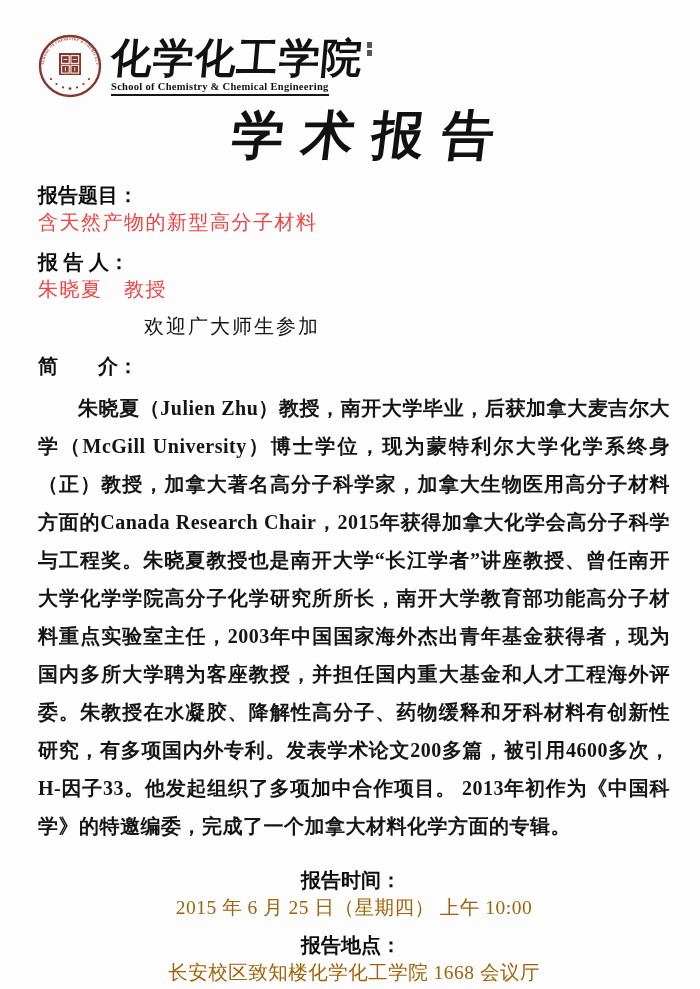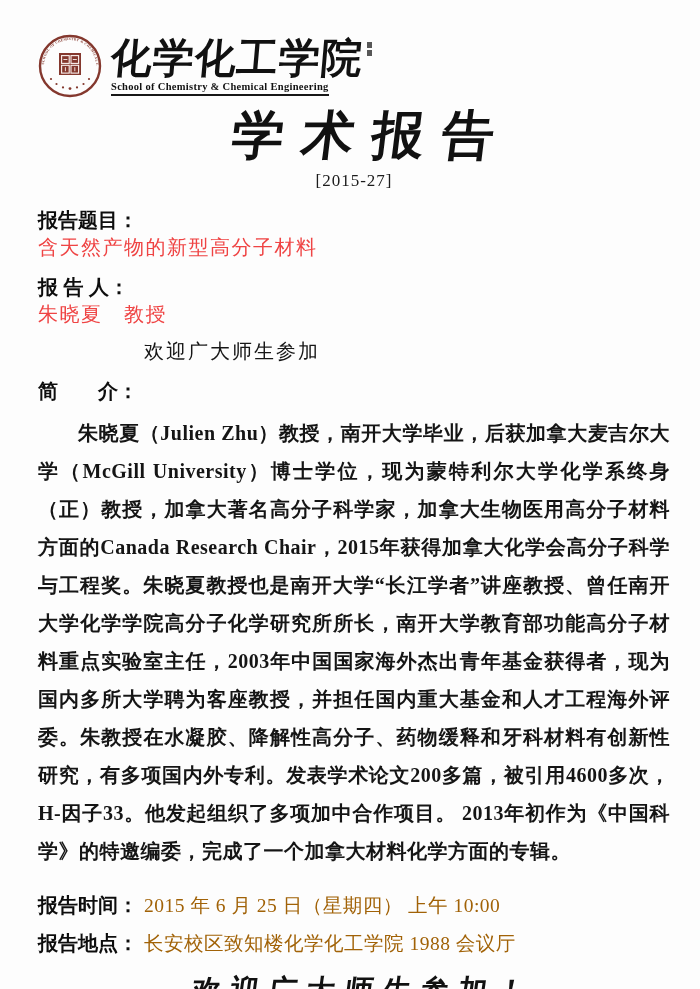--- a/index.html
+++ b/index.html
@@ -47,21 +47,21 @@
   .affil-row { margin: 10px 0 0 106px; font-size: 20px; letter-spacing: 2px; color: #161616; }
 
   
   .intro-para {
     margin-top: 9px; font-size: 20px; line-height: 38px; text-align: justify;
     text-indent: 2em; color: #151515; letter-spacing: .5px; font-weight: bold;
   }
 
   
   .schedule { margin-top: 22px; }
-  .sched-row { display: flex; align-items: flex-start; margin-top: 11px; }
+  .sched-row { display: flex; align-items: center; margin-top: 11px; flex-direction: column; }
   .sched-value { font-size: 19.5px; letter-spacing: .5px; color: #a16207; }
 
   
   .welcome {
     text-align: center; margin-top: 14px; font-size: 29px; font-weight: 900;
     letter-spacing: 9px; text-indent: 9px;
   }
   .welcome span { display: inline-block; transform: skewX(-8deg); }
 
   
@@ -107,21 +107,20 @@
         <span class="logo-mark">
             <i></i>
             <i></i>
           </span>
       </div>
       <div class="logo-en">School of Chemistry &amp; Chemical Engineering</div>
     </div>
   </header>
 
   <h1 class="doc-title"><span>学术报告</span></h1>
-  <div class="issue-no">[2015-27]</div>
 
   <section class="fields">
     <div class="field-row">
       <span class="field-label">报告题目：</span>
       <span class="field-value">含天然产物的新型高分子材料</span>
     </div>
     <div class="field-row">
       <span class="field-label">报 告 人：</span>
       <span class="field-value">朱晓夏　教授</span>
     </div>
@@ -133,21 +132,21 @@
 
   <p class="intro-para">朱晓夏（Julien Zhu）教授，南开大学毕业，后获加拿大麦吉尔大学（McGill University）博士学位，现为蒙特利尔大学化学系终身（正）教授，加拿大著名高分子科学家，加拿大生物医用高分子材料方面的Canada Research Chair，2015年获得加拿大化学会高分子科学与工程奖。朱晓夏教授也是南开大学“长江学者”讲座教授、曾任南开大学化学学院高分子化学研究所所长，南开大学教育部功能高分子材料重点实验室主任，2003年中国国家海外杰出青年基金获得者，现为国内多所大学聘为客座教授，并担任国内重大基金和人才工程海外评委。朱教授在水凝胶、降解性高分子、药物缓释和牙科材料有创新性研究，有多项国内外专利。发表学术论文200多篇，被引用4600多次，H-因子33。他发起组织了多项加中合作项目。 2013年初作为《中国科学》的特邀编委，完成了一个加拿大材料化学方面的专辑。</p>
 
   <section class="schedule">
     <div class="sched-row">
       <span class="field-label">报告时间：</span>
       <span class="sched-value">2015 年 6 月 25 日（星期四）  上午 10:00</span>
     </div>
     <div class="sched-row">
       <span class="field-label">报告地点：</span>
-      <span class="sched-value">长安校区致知楼化学化工学院 1988 会议厅</span>
+      <span class="sched-value">长安校区致知楼化学化工学院 1668 会议厅</span>
     </div>
   </section>
 
   <div class="welcome"><span>欢迎广大师生参加！</span></div>
 
   <footer class="footer">
     <div class="footer-org">化学化工学院</div>
 
   </footer>
 

